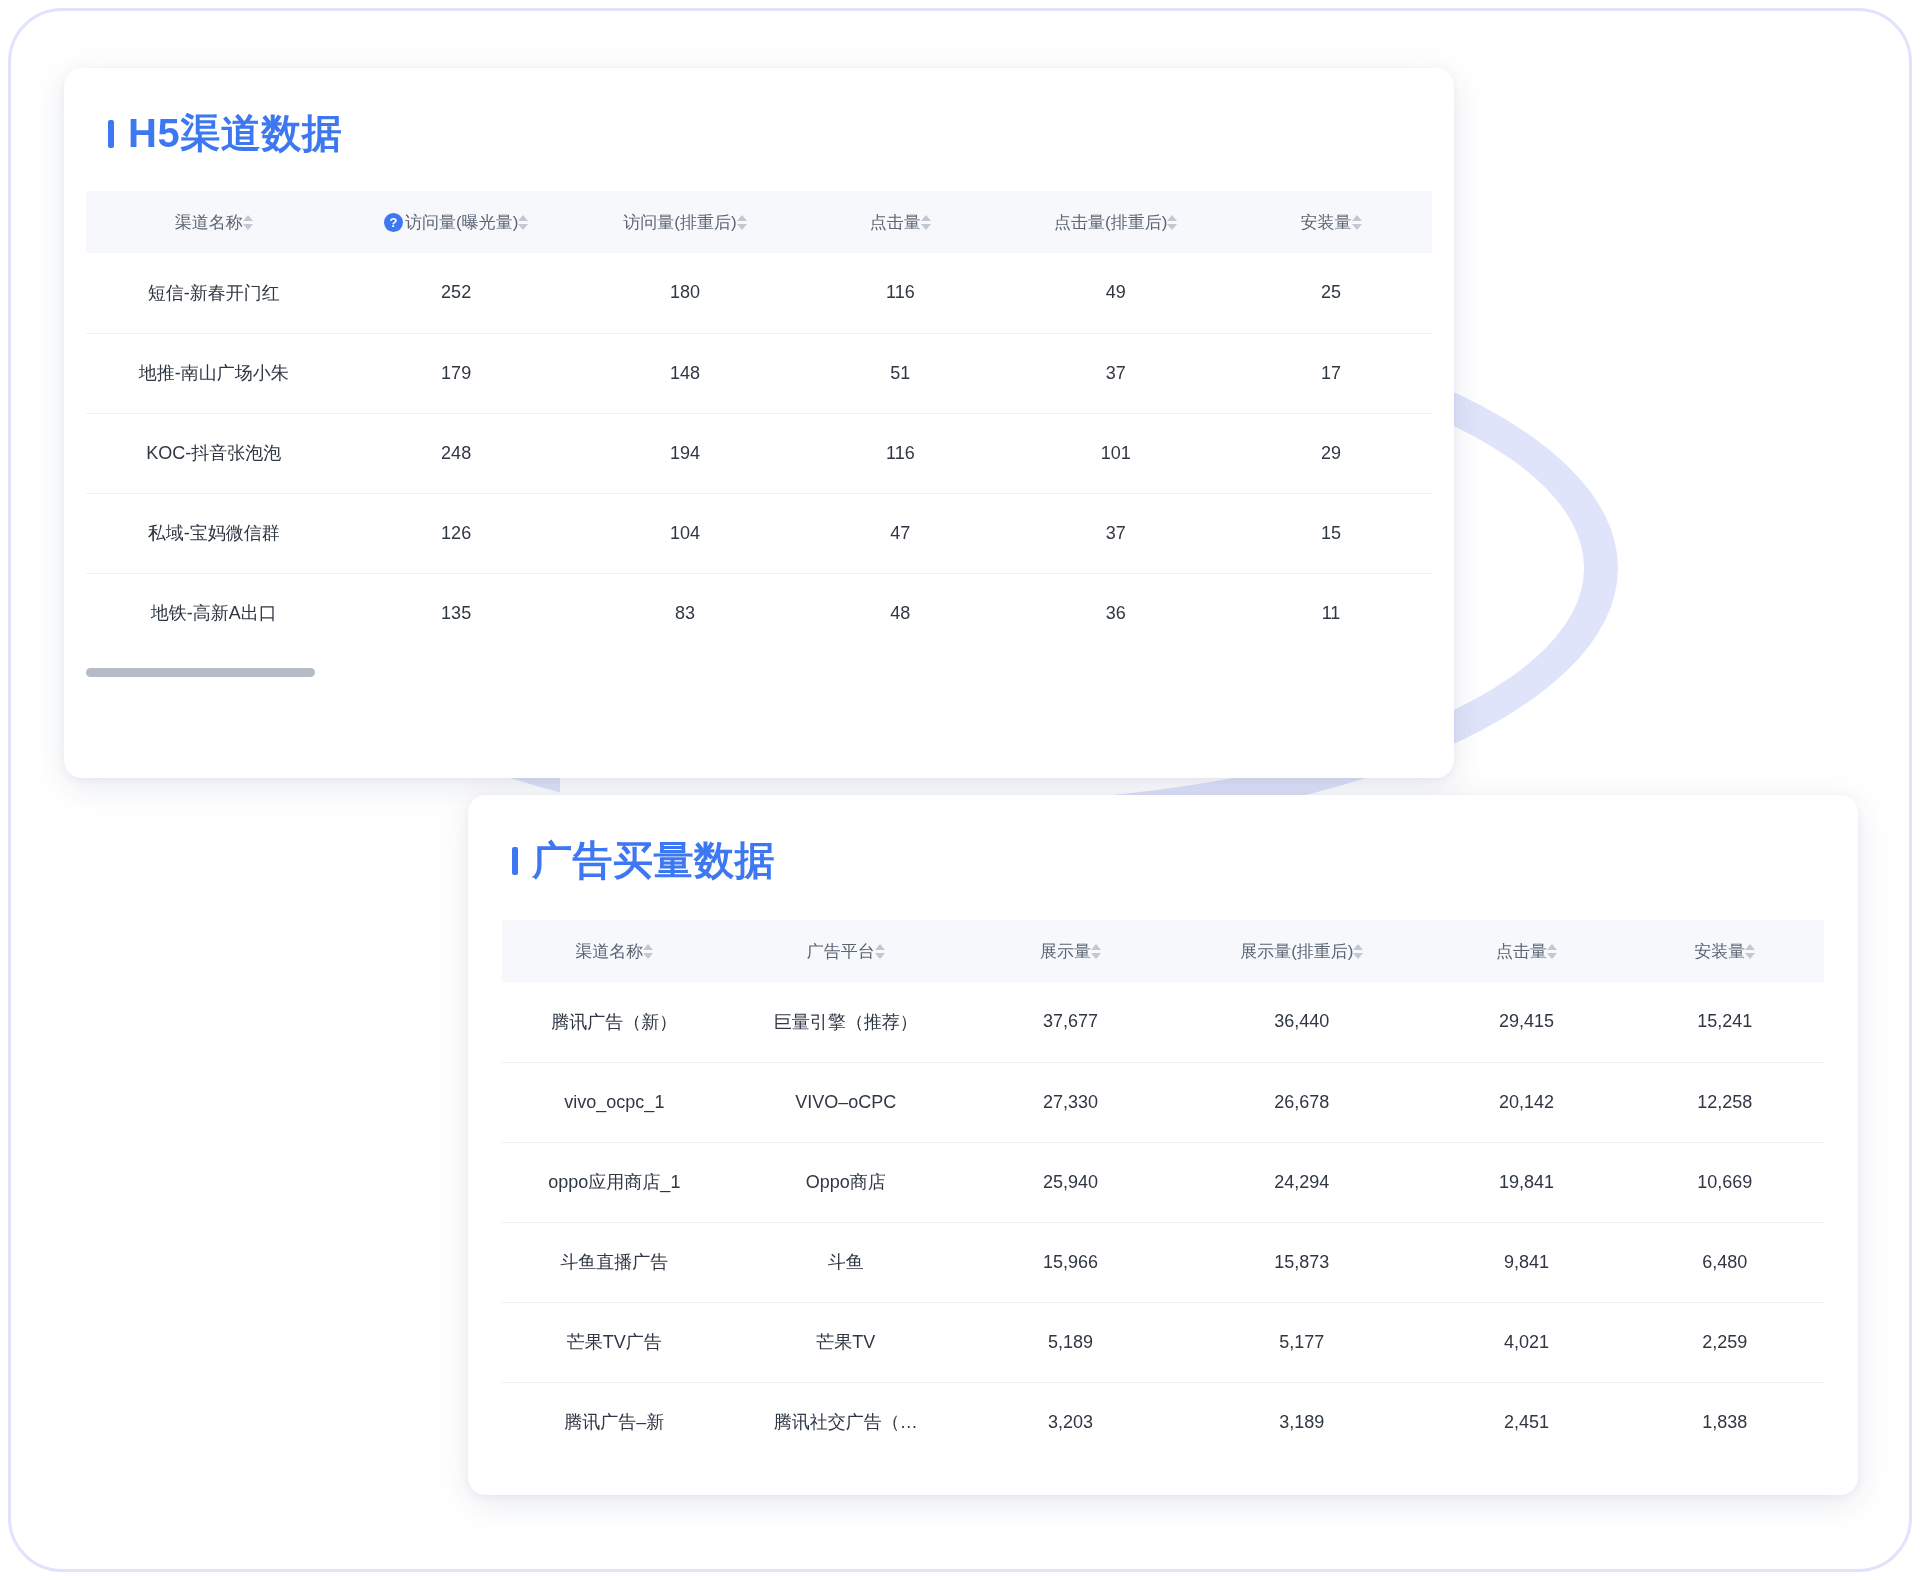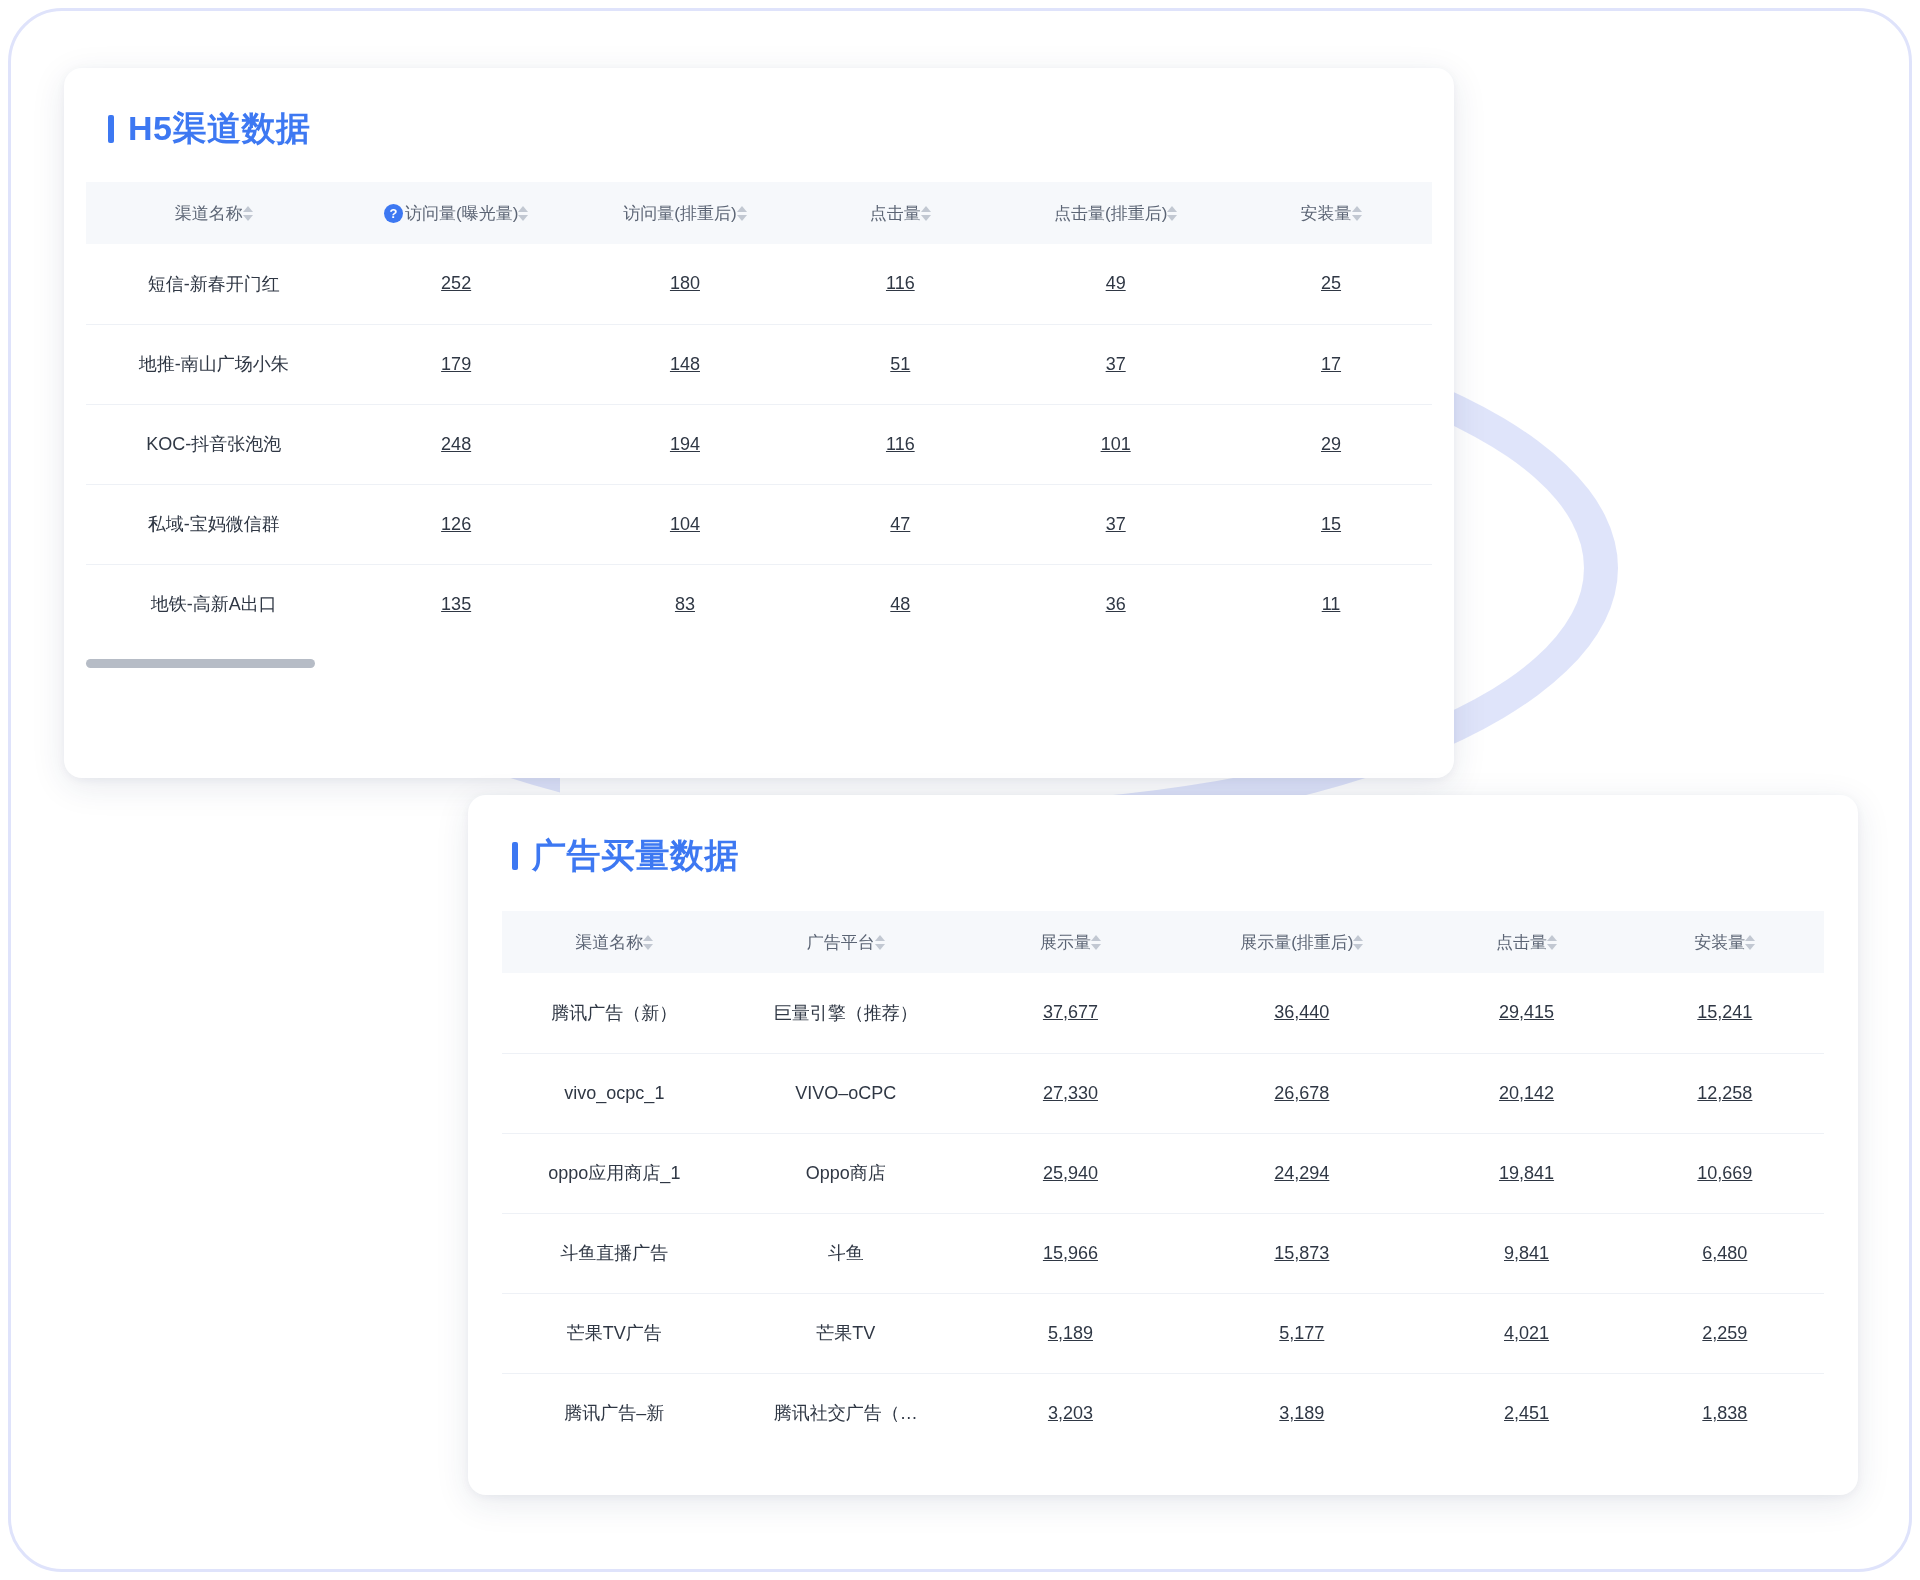--- a/index.html
+++ b/index.html
@@ -86,21 +86,21 @@
     height: 700px;
     z-index: 6;
   }
 
   
   .card-title {
     display: flex;
     align-items: center;
     gap: 14px;
     color: #3d78f2;
-    font-size: 34px;
+    font-size: 40px;
     font-weight: 700;
     letter-spacing: .5px;
   }
   #card-h5 .card-title { padding: 38px 0 0 44px; }
   #card-ads .card-title { padding: 38px 0 0 44px; }
 
   .title-bar {
     display: inline-block;
     width: 6px;
     height: 28px;
@@ -171,21 +171,21 @@
     height: 80px;
     font-size: 18px;
     color: #2f3744;
     text-align: center;
     border-bottom: 1px solid #eef1f6;
     white-space: nowrap;
     padding: 0 6px;
   }
   table.dt tbody tr:last-child td { border-bottom: none; }
 
-  td.num { font-size: 18px; color: #343c4a; text-decoration: underline; }
+  td.num { font-size: 18px; color: #343c4a; }
 
   
   .hscroll-track {
     position: absolute;
     left: 0;
     bottom: -24px;
     width: 100%;
     height: 9px;
     background: transparent;
     border-radius: 5px;

